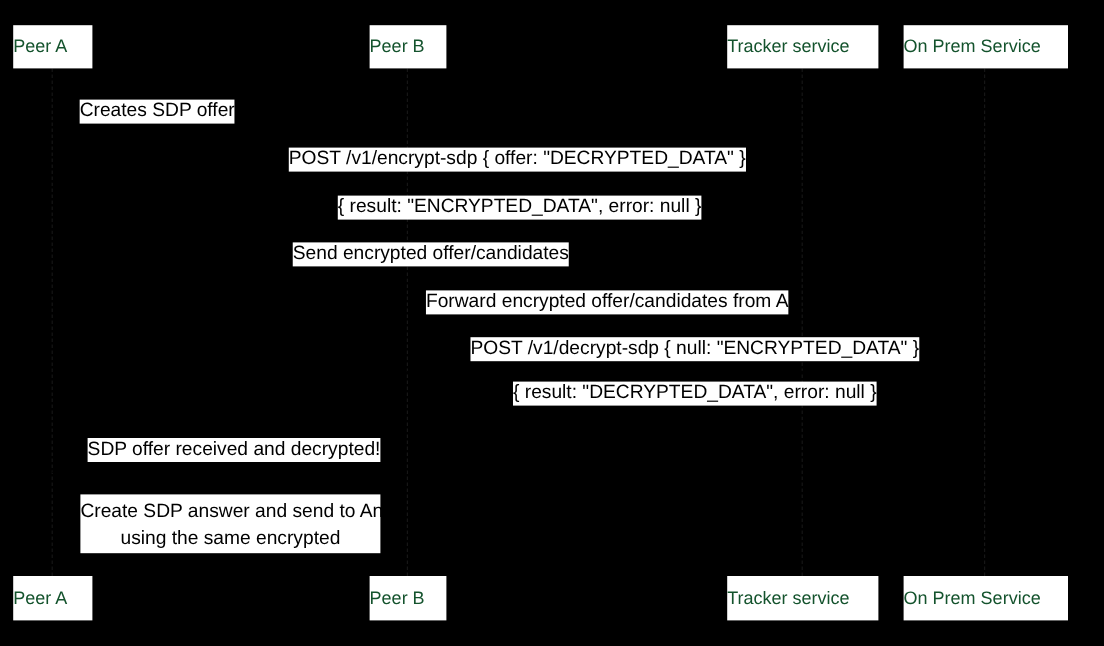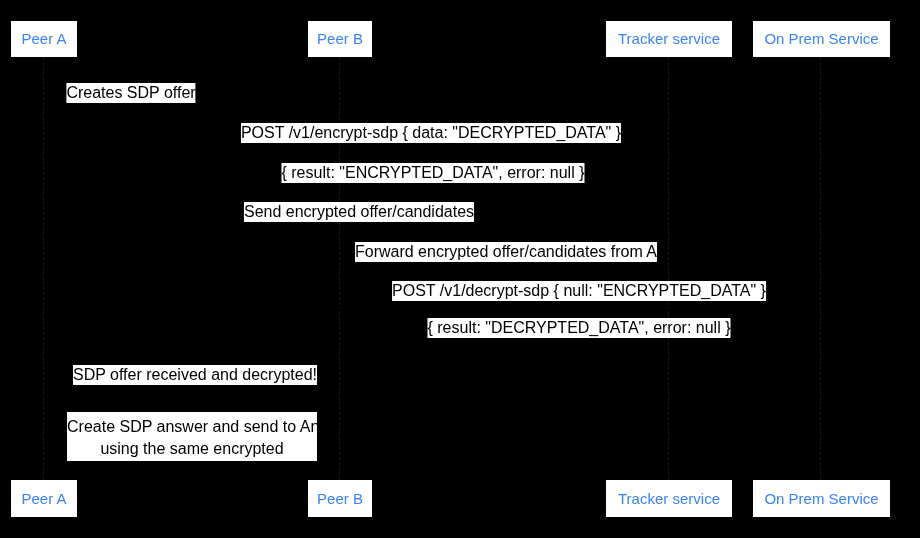--- a/index.html
+++ b/index.html
@@ -7,24 +7,24 @@
     position:relative;
     width:920px;height:538px;
     background:#000;
     overflow:hidden;
     font-family:"Liberation Sans", sans-serif;
   }
   .actor{
     position:absolute;
     height:36px;
     background:#fff;
-    color:#3b82f6;
+    color:#14532d;
     font-size:15px;
     line-height:36px;
-    text-align:center;
+    text-align:left;
     z-index:3;
     white-space:nowrap;
   }
   .actor.bottom{height:37px;line-height:37px;}
   .lifeline{
     position:absolute;
     top:57px;
     height:423px;
     width:0;
     border-left:1px dashed #161616;
@@ -78,21 +78,21 @@
   <div class="arrow" style="left:339px;top:309px;width:481px"></div>
   <div class="arrow" style="left:339px;top:346px;width:481px"></div>
   <div class="arrow" style="left:43px;top:393px;width:296px"></div>
 
   <div class="actor" style="left:11px;width:66px;top:21px">Peer A</div>
   <div class="actor" style="left:308px;width:64px;top:21px">Peer B</div>
   <div class="actor" style="left:606px;width:126px;top:21px">Tracker service</div>
   <div class="actor" style="left:753px;width:137px;top:21px">On Prem Service</div>
 
   <div class="msg" style="left:131px;top:83px">Creates SDP offer</div>
-  <div class="msg" style="left:431px;top:123px">POST /v1/encrypt-sdp { data: "DECRYPTED_DATA" }</div>
+  <div class="msg" style="left:431px;top:123px">POST /v1/encrypt-sdp { offer: "DECRYPTED_DATA" }</div>
   <div class="msg" style="left:433px;top:163px">{ result: "ENCRYPTED_DATA", error: null }</div>
   <div class="msg" style="left:506px;top:242px">Forward encrypted offer/candidates from A</div>
   <div class="msg" style="left:359px;top:202px">Send encrypted offer/candidates</div>
   <div class="msg" style="left:579px;top:281px">POST /v1/decrypt-sdp { null: "ENCRYPTED_DATA" }</div>
   <div class="msg" style="left:579px;top:318px">{ result: "DECRYPTED_DATA", error: null }</div>
   <div class="msg" style="left:195px;top:365px">SDP offer received and decrypted!</div>
 
   <div class="note">
     <div>Create SDP answer and send to An</div>
     <div>using the same encrypted</div>

